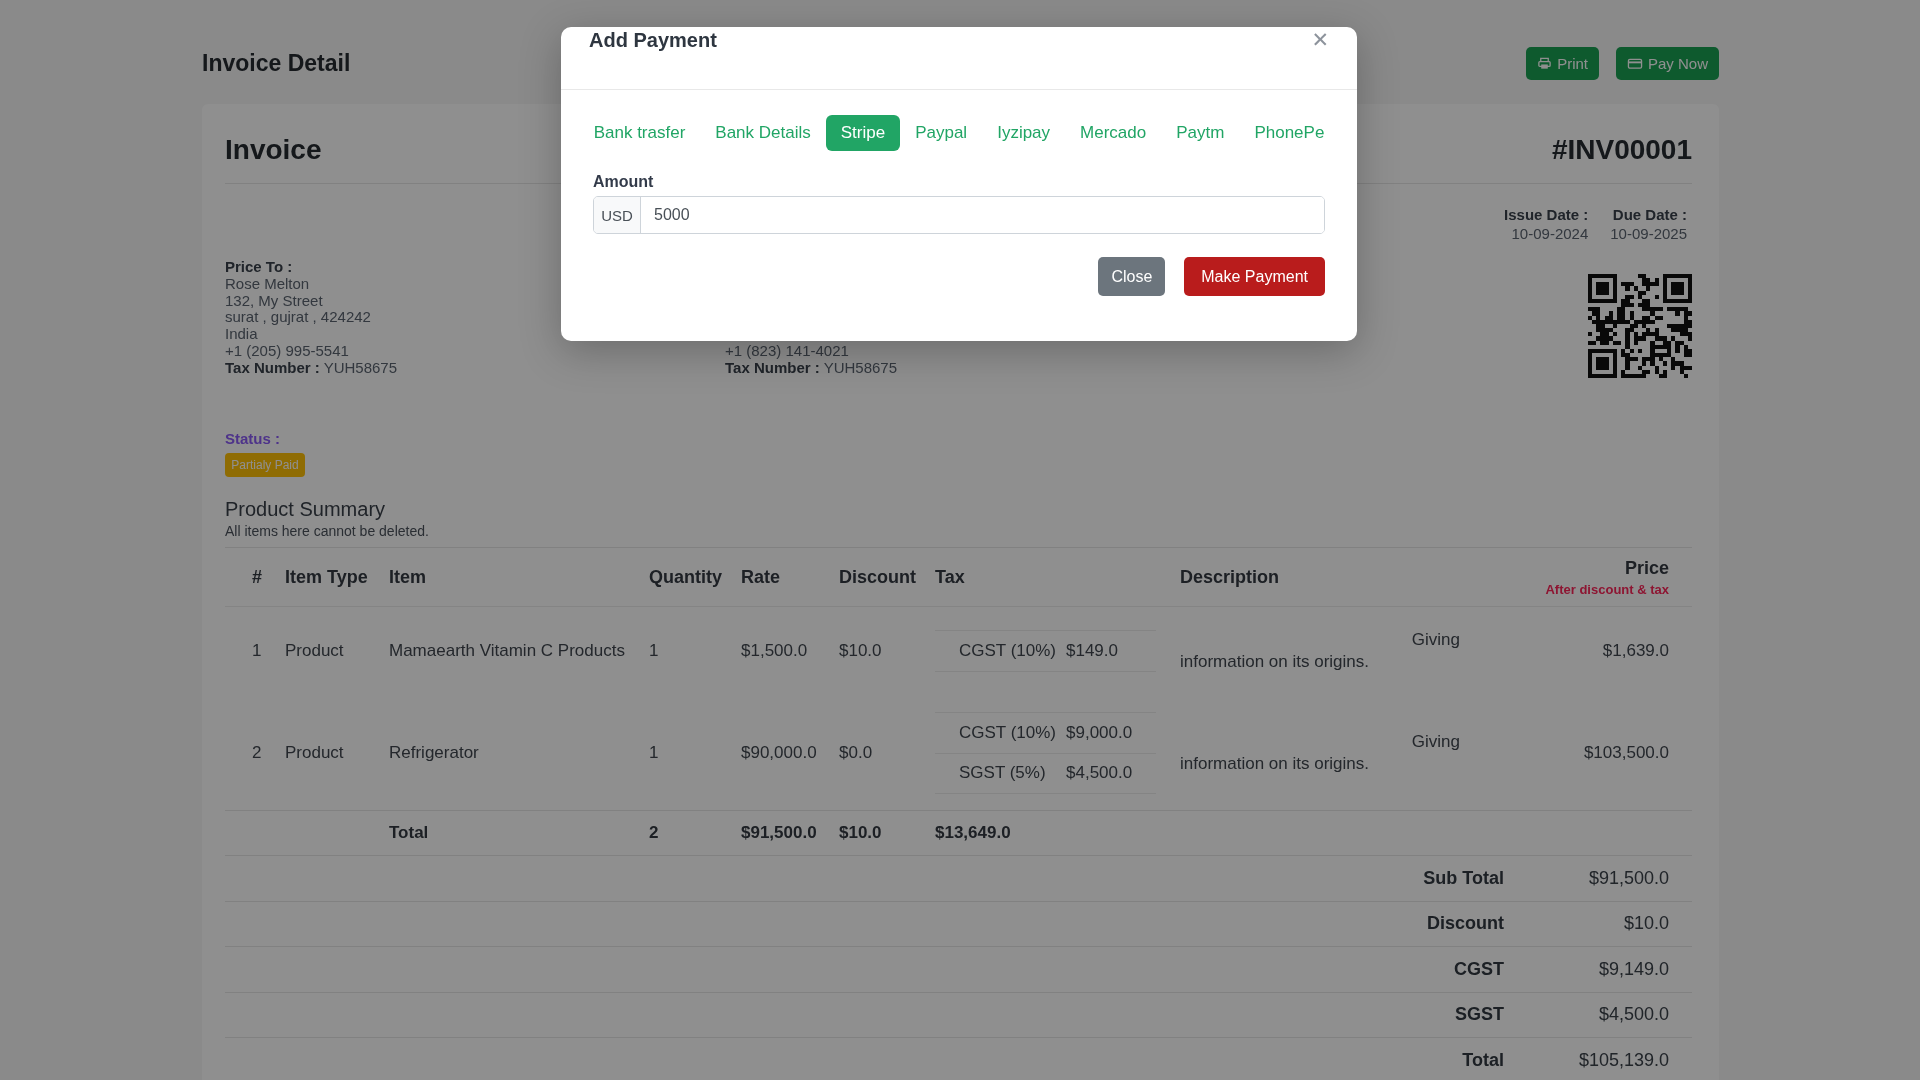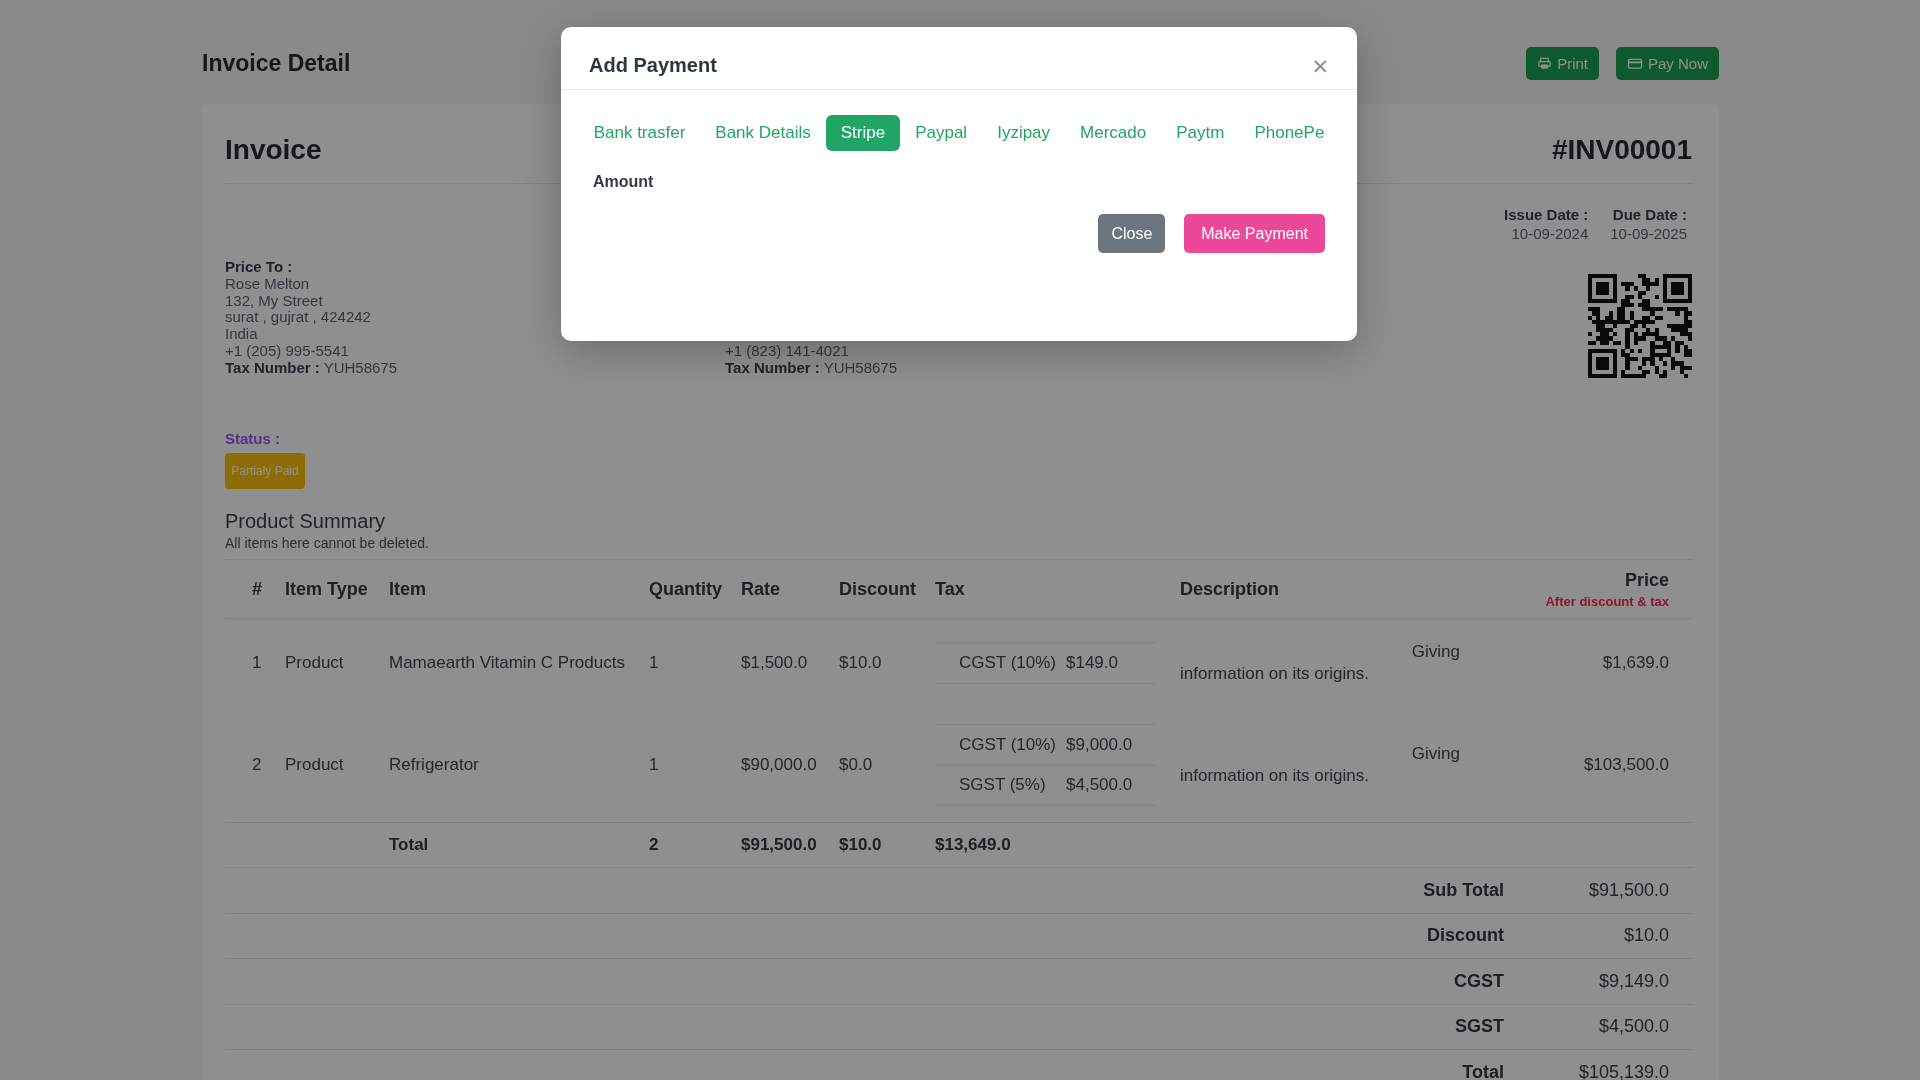--- a/index.html
+++ b/index.html
@@ -23,21 +23,21 @@
   .addr-label, .addr-bold { font-weight:700; color:#39414b; }
   .billed { position:absolute; left:0; top:75px; }
   .shipped { position:absolute; left:500px; top:159px; }
   .dates { position:absolute; right:5px; top:23px; display:flex; gap:22px; text-align:right; }
   .date-col b { display:block; font-weight:700; color:#39414b; }
   .date-col span { display:block; margin-top:2px; }
   .qr { position:absolute; right:0; top:90px; width:104px; height:104px; }
 
   .status-block { margin-top:18px; }
   .status-label { font-size:15px; font-weight:700; color:#8b5cf6;margin-top:44px; }
-  .badge-warning { margin-top:6px; width:80px; height:36px; background:#ffc107; color:#fff; font-size:12px; display:flex; align-items:center; justify-content:center; border-radius:4px; }
+  .badge-warning { margin-top:6px; width:80px; height:24px; background:#ffc107; color:#fff; font-size:12px; display:flex; align-items:center; justify-content:center; border-radius:4px; }
 
   .ps-title { margin-top:21px; font-size:20px; color:#3a414a; }
   .ps-sub { margin-top:2px; font-size:14px; color:#4b525c; padding-bottom:8px; }
 
   
   .tgrid { display:grid; grid-template-columns:60px 104px 260px 92px 98px 96px 245px 280px 1fr; align-items:center; }
   .thead { height:60px; border-top:1px solid #e7e7e7; border-bottom:1px solid #ececec; font-size:18px; font-weight:700; color:#343a42; }
   .col-num { padding-left:27px; }
   .col-price { text-align:right; padding-right:23px; }
   .price-note { font-size:13px; font-weight:700; color:#fc275a; margin-top:3px; }
@@ -53,34 +53,34 @@
   .desc-l2 { text-align:left; }
   .total-row { height:45px; border-top:1px solid #e7e7e7; font-size:17px; font-weight:700; color:#343a42; }
 
   .sum-row { display:flex; justify-content:flex-end; align-items:center; height:45.5px; border-top:1px solid #e7e7e7; padding-right:23px; font-size:18px; }
   .sum-label { font-weight:700; color:#333a42; }
   .sum-value { width:165px; text-align:right; color:#3b424a; font-weight:400; }
 
   
   .overlay { position:absolute; inset:0; background:rgba(0,0,0,0.44); z-index:10; }
   .modal { position:absolute; left:561px; top:27px; width:796px; height:314px; background:#fff; border-radius:10px; z-index:20; box-shadow:0 10px 40px rgba(0,0,0,0.25); }
-  .modal-header { height:63px; display:flex; align-items:flex-end; justify-content:space-between; padding:12px 28px; border-bottom:1px solid #e8e8e8; }
+  .modal-header { height:63px; display:flex; align-items:flex-start; justify-content:space-between; padding:2px 28px; border-bottom:1px solid #e8e8e8; }
   .modal-title { font-size:20px; font-weight:600; color:#2e3640; }
   .modal-close { background:none; border:none; font-size:21px; color:#8d939c; cursor:pointer; line-height:1; font-family:inherit; }
   .tabs { margin-top:25px; display:flex; justify-content:center; align-items:center; }
   .tab { font-size:17px; font-weight:500; color:#21a565; padding:8px 15px; border:none; background:none; border-radius:6px; cursor:pointer; font-family:inherit; white-space:nowrap; }
   .tab.active { background:#21a565; color:#fff; }
   .modal-body { padding:0 32px; }
   .amount-label { margin-top:22px; font-size:16px; font-weight:600; color:#333b4a; }
   .input-group { margin-top:5px; display:flex; height:38px; border:1px solid #ced4da; border-radius:5px; overflow:hidden; background:#fff; }
   .input-prefix { width:47px; background:#f8f9fa; border-right:1px solid #ced4da; display:flex; align-items:center; justify-content:center; font-size:15px; color:#495057; }
   .input-group input { flex:1; border:none; outline:none; font-size:16px; color:#495057; padding:0 13px; font-family:inherit; }
   .modal-footer { margin-top:23px; display:flex; justify-content:flex-end; gap:19px; }
   .btn-secondary { background:#6c757d; color:#fff; border:none; border-radius:5px; height:39px; padding:0 13px; font-size:16px; font-family:inherit; cursor:pointer; }
-  .btn-primary { background:#ec4899; color:#fff; border:none; border-radius:5px; height:39px; padding:0 17px; font-size:16px; font-weight:500; font-family:inherit; cursor:pointer; }
+  .btn-primary { background:#b91c1c; color:#fff; border:none; border-radius:5px; height:39px; padding:0 17px; font-size:16px; font-weight:500; font-family:inherit; cursor:pointer; }
 </style>
 </head>
 <body>
 
 <div class="page-header">
   <div class="page-title">Invoice Detail</div>
   <div class="header-actions">
     <button class="btn-green">
       <span>
           <svg width="15" height="15" viewBox="0 0 16 16" fill="none" stroke="#fff" stroke-width="1.4">
@@ -478,18 +478,22 @@
       <button class="tab">Bank trasfer</button>
       <button class="tab">Bank Details</button>
       <button class="tab active">Stripe</button>
       <button class="tab">Paypal</button>
       <button class="tab">Iyzipay</button>
       <button class="tab">Mercado</button>
       <button class="tab">Paytm</button>
       <button class="tab">PhonePe</button>
     </div>
     <div class="amount-label">Amount</div>
+    <div class="input-group">
+      <div class="input-prefix">USD</div>
+      <input type="text" value="5000" style="">
+    </div>
     <div class="modal-footer">
       <button class="btn-secondary">Close</button>
       <button class="btn-primary">Make Payment</button>
     </div>
   </div>
 </div>
 
 </body></html>

